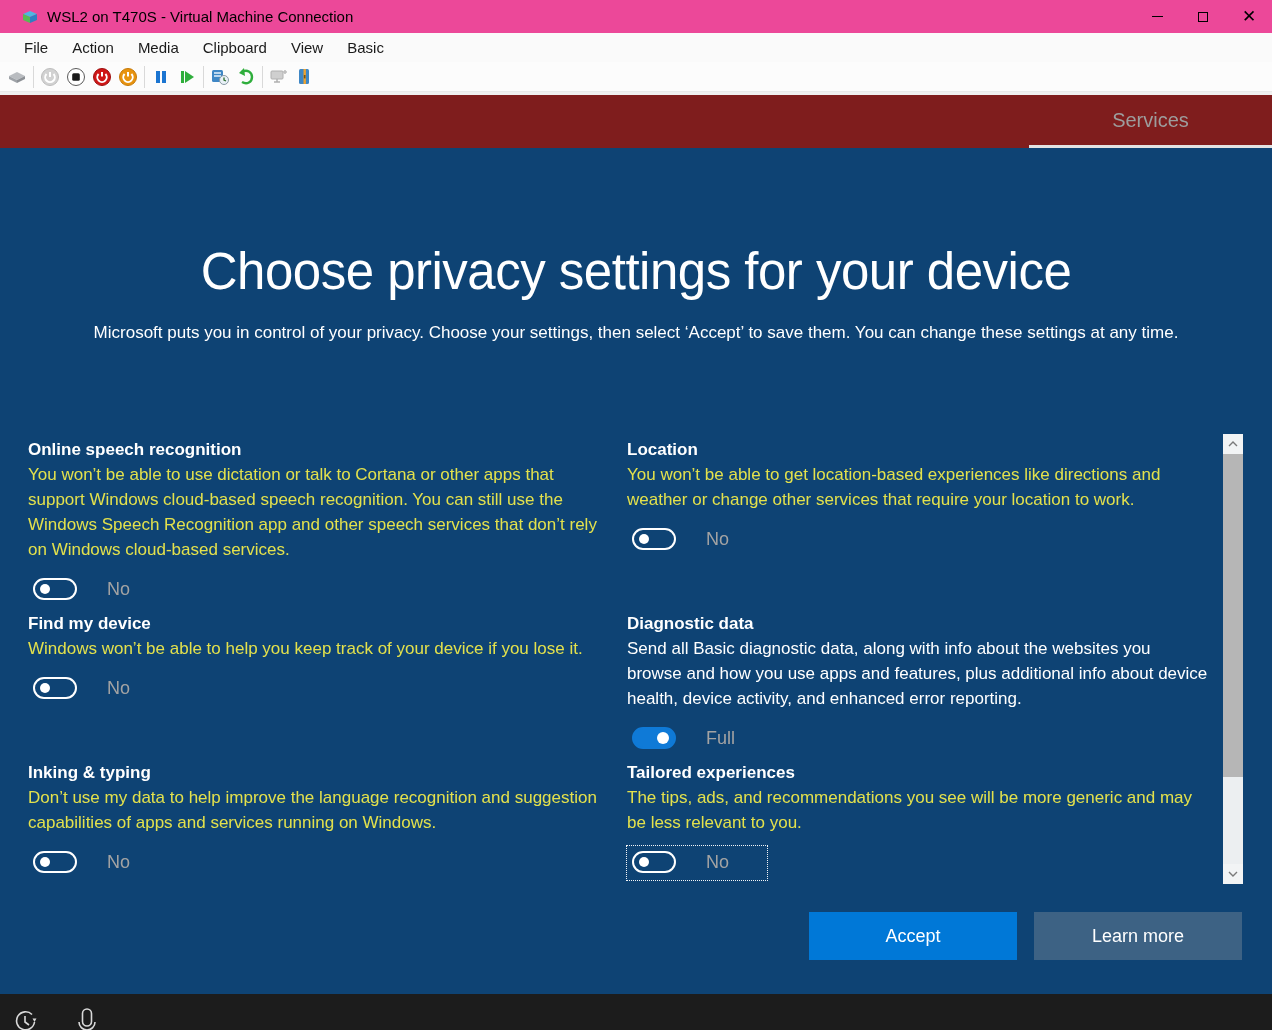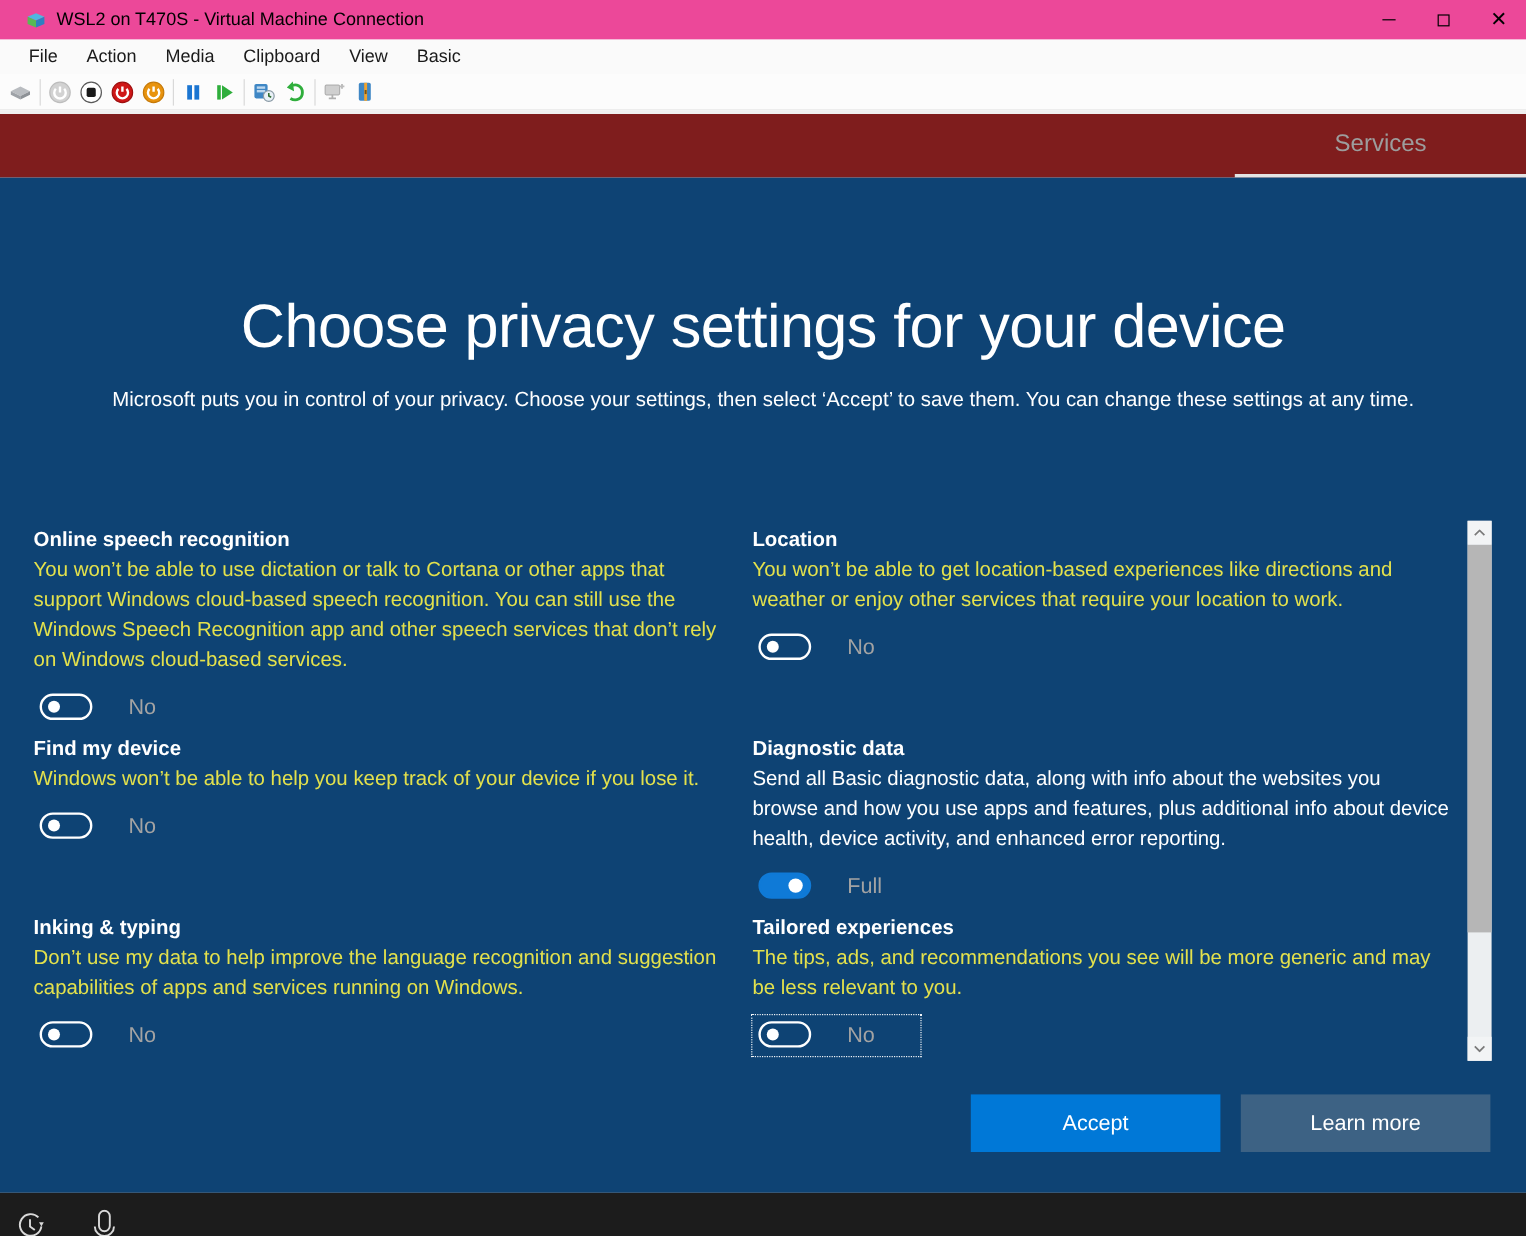--- a/index.html
+++ b/index.html
@@ -191,21 +191,21 @@
       <div class="setting-desc" style="color: rgb(227, 225, 76);">You won’t be able to use dictation or talk to Cortana or other apps that support Windows cloud-based speech recognition. You can still use the Windows Speech Recognition app and other speech services that don’t rely on Windows cloud-based services.</div>
       <div class="toggle-row">
         <button class="toggle off">
             <span class="knob"></span>
           </button>
         <span class="toggle-label">No</span>
       </div>
     </div>
     <div class="cell-right">
       <div class="setting-title">Location</div>
-      <div class="setting-desc" style="color: rgb(227, 225, 76);">You won’t be able to get location-based experiences like directions and weather or enjoy other services that require your location to work.</div>
+      <div class="setting-desc" style="color: rgb(227, 225, 76);">You won’t be able to get location-based experiences like directions and weather or change other services that require your location to work.</div>
       <div class="toggle-row">
         <button class="toggle off">
             <span class="knob"></span>
           </button>
         <span class="toggle-label">No</span>
       </div>
     </div>
 
     <div class="cell-left">
       <div class="setting-title">Find my device</div>

